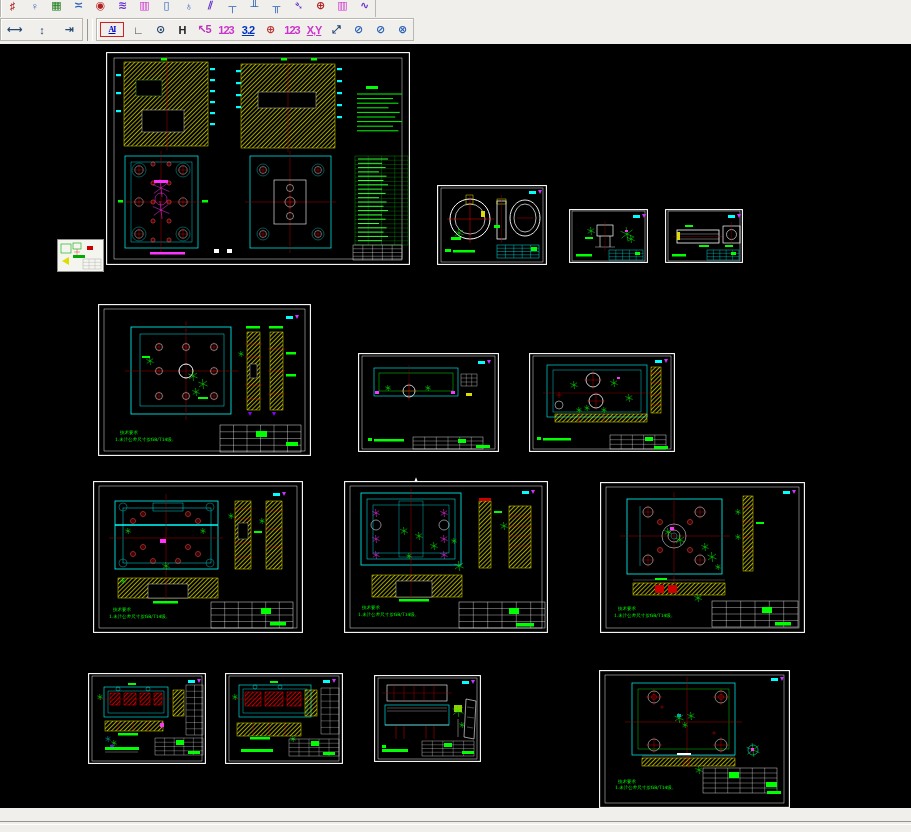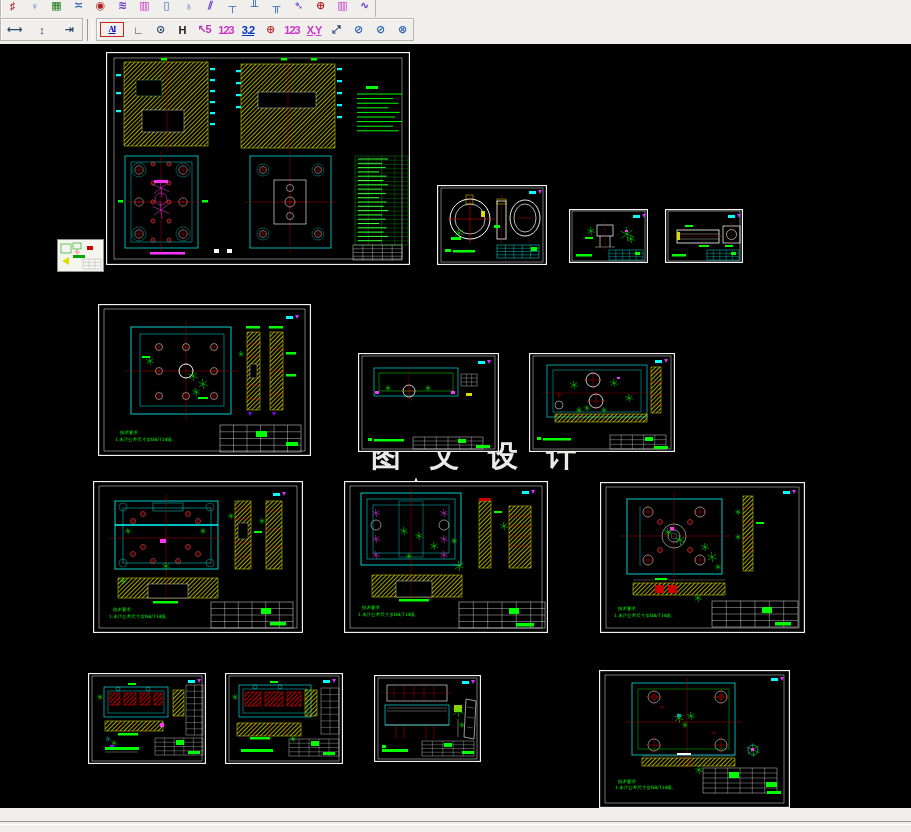--- a/index.html
+++ b/index.html
@@ -78,21 +78,20 @@
           <div class="tbtn" style="color: rgb(204, 51, 204); text-decoration: underline;">X,Y</div>
           <div class="tbtn" style="color: rgb(36, 72, 110);">⤢</div>
           <div class="tbtn" style="color: rgb(42, 98, 184);">⊘</div>
           <div class="tbtn" style="color: rgb(42, 98, 184);">⊘</div>
           <div class="tbtn" style="color: rgb(42, 98, 184);">⊗</div>
         </div>
     </div>
   </div>
 
   <div class="canvas" id="cad-canvas">
-    <div class="watermark">图 文 设 计</div>
     <svg class="north-arrow" width="30" height="42" viewBox="0 0 30 42">
       <polygon points="15,2 6,25 24,25" fill="none" stroke="#fff" stroke-width="1.2"></polygon>
       <polygon points="15,9 10,22 20,22" fill="none" stroke="#fff" stroke-width="1"></polygon>
       <line x1="15" y1="25" x2="15" y2="41" stroke="#fff" stroke-width="1.2"></line>
     </svg>
   <div class="sheet" style="left: 106px; top: 8px; width: 304px; height: 213px; background: rgb(0, 0, 0);">
         <svg viewBox="0 0 304 213" width="304" height="213">
           <defs>
             <pattern id="p0y" width="3" height="3" patternUnits="userSpaceOnUse" patternTransform="rotate(45)">
               <line x1="0.5" y1="0" x2="0.5" y2="3" stroke="#cc0" stroke-width="0.8"></line>

